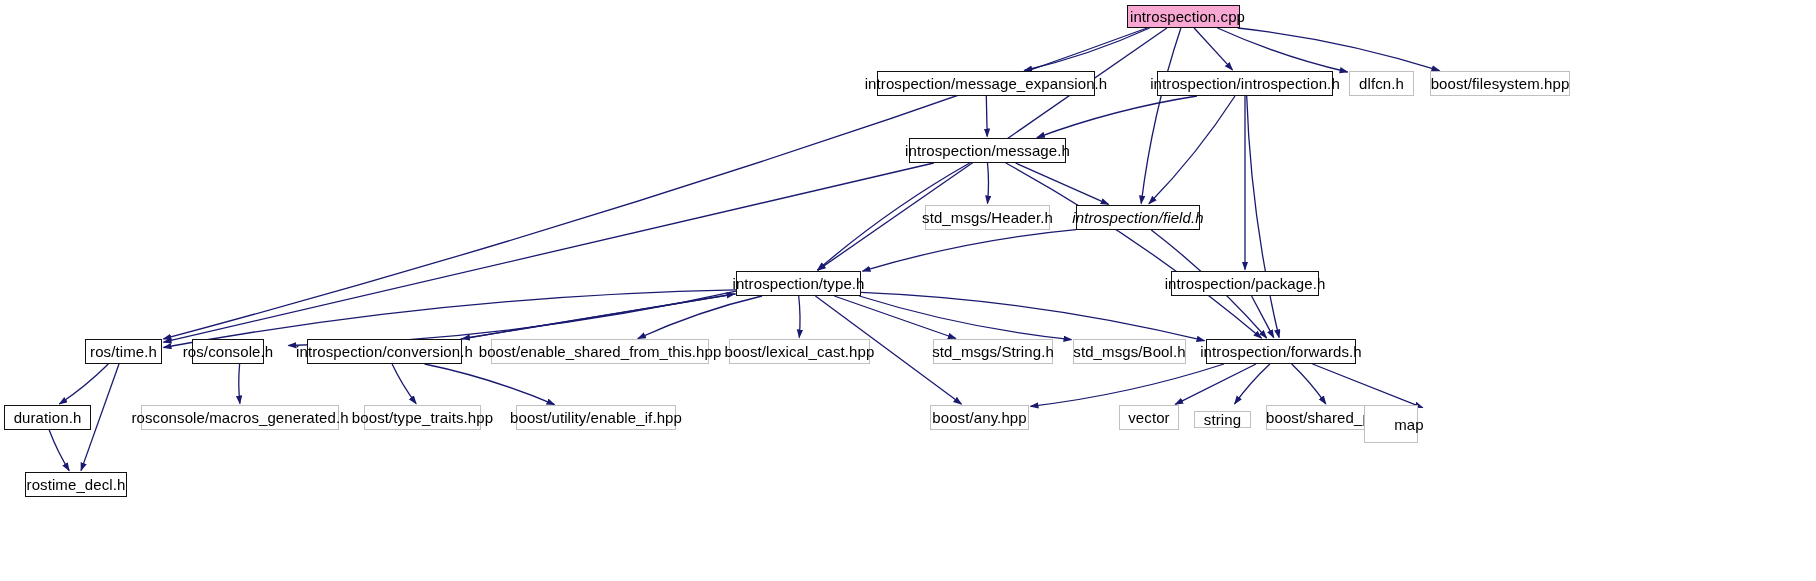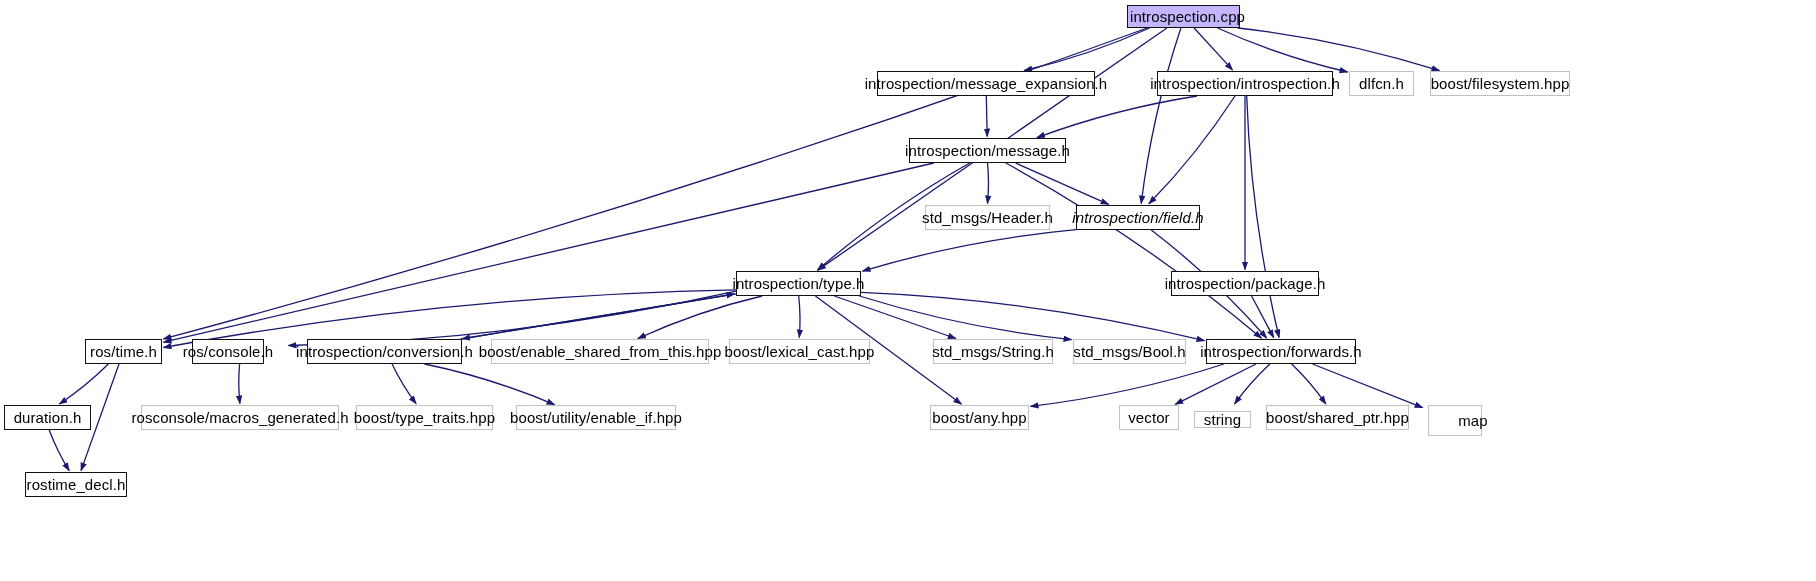--- a/index.html
+++ b/index.html
@@ -48,21 +48,21 @@
     height: 30px;
     padding: 0 8px;
     letter-spacing: 0.1px;
   }
   .gnode.local {
     border: 1.5px solid #111111;
     background: #ffffff;
   }
   .gnode.root {
     border: 1.5px solid #111111;
-    background: #c4b5fd;
+    background: #f9a8d4;
     padding-left: 16px;
   }
 </style>
 </head>
 <body>
 
 <div id="graph-root">
   <svg id="edge-layer" viewBox="0 0 1816 581" width="1816" height="581">
     <defs>
       <marker id="arrowhead" markerWidth="9" markerHeight="9" refX="8" refY="3.2" orient="auto" markerUnits="userSpaceOnUse">
@@ -167,38 +167,38 @@
       </div>
       <div class="gnode local" style="left: 1206px; top: 339px; width: 150px; height: 25px;">
         <span>introspection/forwards.h</span>
       </div>
       <div class="gnode local" style="left: 4px; top: 405px; width: 87px; height: 25px;">
         <span>duration.h</span>
       </div>
       <div class="gnode external" style="left: 141px; top: 405px; width: 198px; height: 25px;">
         <span>rosconsole/macros_generated.h</span>
       </div>
-      <div class="gnode external" style="left: 356px; top: 405px; width: 137px; height: 25px;">
+      <div class="gnode external" style="left: 364px; top: 405px; width: 117px; height: 25px;">
         <span>boost/type_traits.hpp</span>
       </div>
       <div class="gnode external" style="left: 516px; top: 405px; width: 160px; height: 25px;">
         <span>boost/utility/enable_if.hpp</span>
       </div>
       <div class="gnode external" style="left: 930px; top: 405px; width: 99px; height: 25px;">
         <span>boost/any.hpp</span>
       </div>
       <div class="gnode external" style="left: 1119px; top: 405px; width: 60px; height: 25px;">
         <span>vector</span>
       </div>
       <div class="gnode external" style="left: 1194px; top: 411px; width: 57px; height: 17px;">
         <span>string</span>
       </div>
       <div class="gnode external" style="left: 1266px; top: 405px; width: 143px; height: 25px;">
         <span>boost/shared_ptr.hpp</span>
       </div>
-      <div class="gnode external" style="left: 1428px; top: 405px; width: 47px; height: 31px; padding-left: 44px;">
+      <div class="gnode external" style="left: 1364px; top: 405px; width: 47px; height: 38px; padding-left: 44px;">
         <span>map</span>
       </div>
       <div class="gnode local" style="left: 25px; top: 472px; width: 102px; height: 25px; align-items: center;">
         <span>rostime_decl.h</span>
       </div>
     </div>
 </div>
 
 </body></html>

